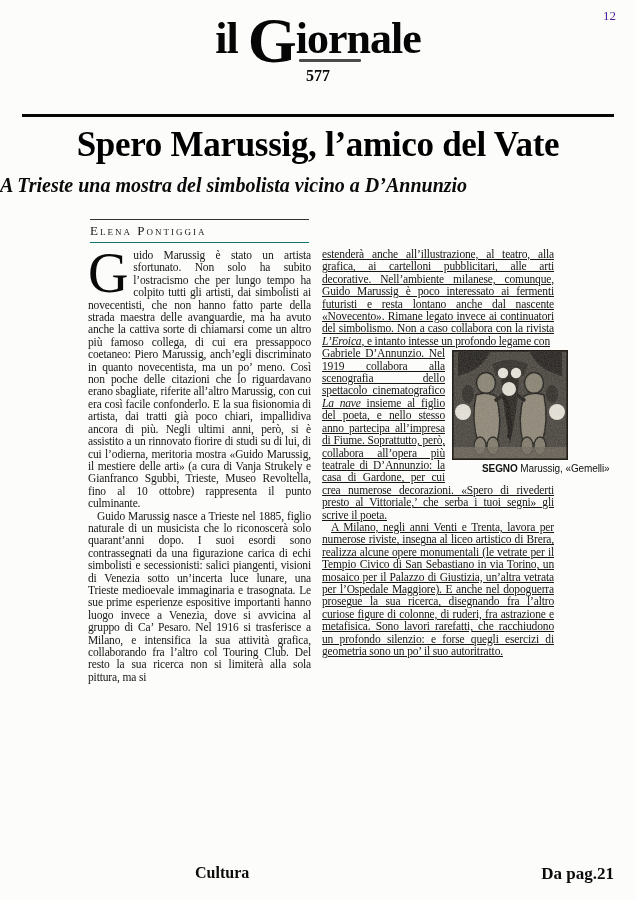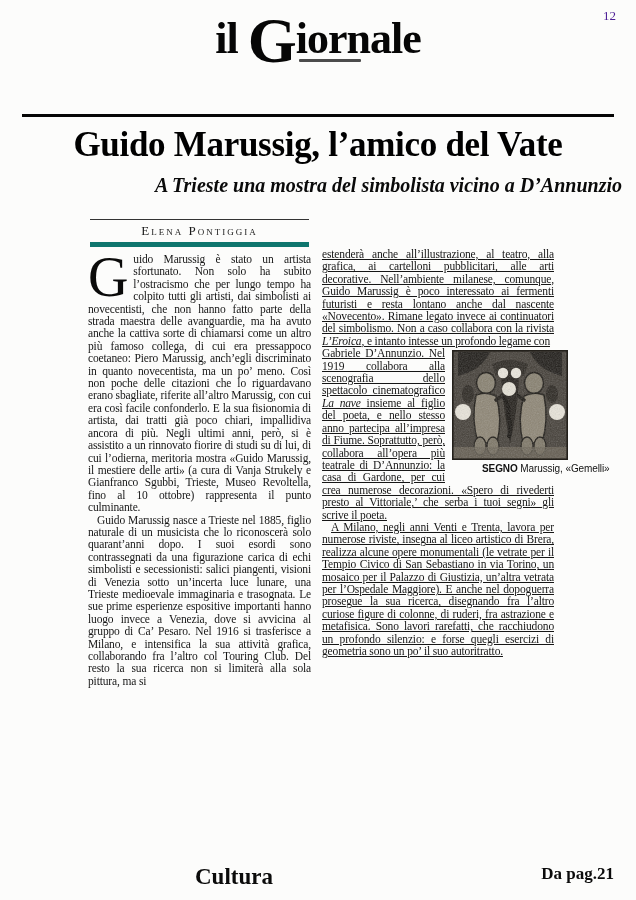--- a/index.html
+++ b/index.html
@@ -11,57 +11,58 @@
   .pageno{position:absolute;top:8px;right:20px;font-size:13px;color:#4c1d95;}
   .masthead{position:absolute;top:15px;left:0;right:0;text-align:center;}
   .m-date{font-size:17px;font-weight:bold;letter-spacing:.5px;color:#0c0c0c;}
   .m-logo{margin-top:1px;font-weight:bold;font-size:44px;line-height:46px;letter-spacing:-1px;color:#060606;}
   .m-logo .g{font-size:63px;line-height:40px;vertical-align:-9px;}
   .m-tagline{width:62px;height:3px;background:#2d2d2d;margin:-3px auto 0;transform:translateX(12px);border-radius:1px;opacity:.85;}
   .m-num{margin-top:5px;font-size:16px;font-weight:bold;color:#0c0c0c;}
   .m-rule{position:absolute;top:114px;left:22px;right:22px;height:3px;background:#050505;}
   .headline{position:absolute;top:125px;left:0;right:0;text-align:center;
     font-size:35px;font-weight:bold;letter-spacing:-.3px;color:#000;}
-  .subhead{position:absolute;top:174px;left:0;right:14px;text-align:right;
+  .subhead{position:absolute;top:174px;left:0;right:4px;text-align:left;
     font-size:20px;font-weight:bold;font-style:italic;color:#0a0a0a;}
   .columns{position:absolute;top:219px;left:88px;width:466px;display:flex;gap:11px;}
   .col{text-align:justify;font-size:11.5px;line-height:12.4px;letter-spacing:-.15px;color:#161616;
     -webkit-hyphens:auto;hyphens:auto;}
   .col p{margin:0;}
   .col1{width:223px;}
   .col2{width:232px;padding-top:29px;text-decoration:underline;}
-  .byline{border-top:1px solid #333;border-bottom:5px solid #0f766e;text-align:center;
+  .byline{border-top:1px solid #333;border-bottom:1px solid #0f766e;text-align:left;
     font-variant:small-caps;letter-spacing:2px;font-size:13px;line-height:13px;
     padding:4px 0 5px;margin:0 2px 6px;color:#1a1a1a;}
   .dropcap{float:left;font-size:56px;line-height:44px;padding:2px 5px 0 0;color:#0a0a0a;}
   .p-indent{text-indent:9px;}
   .ital{font-style:italic;}
   .fig{float:right;width:116px;margin:3px -14px 2px 7px;}
   .fig svg{display:block;width:116px;height:110px;background:#3a3632;}
   .fig figcaption{font-family:"Liberation Sans","DejaVu Sans",sans-serif;font-size:10px;
     letter-spacing:-.1px;margin-top:3px;white-space:nowrap;text-align:center;transform:translateX(-6px);color:#111;padding-left:36px;}
   .cap-label{font-weight:bold;}
-  .footer-left{position:absolute;top:864px;left:195px;font-weight:bold;font-size:23px;color:#0b0b0b;}
+  .footer-left{position:absolute;top:864px;left:195px;font-weight:bold;font-size:16px;color:#0b0b0b;}
   .footer-right{position:absolute;top:864px;right:22px;font-weight:bold;font-size:17px;color:#0b0b0b;margin-left:40px;}
 </style>
 </head>
 <body>
 
 <div class="page">
 
   <div class="pageno">12</div>
 
   <div class="masthead">
     <div class="m-logo"><span>il </span><span class="g">G</span><span>iornale</span></div>
     <div class="m-tagline"></div>
+    <div class="m-num">577</div>
   </div>
 
   <div class="m-rule"></div>
 
-  <div class="headline">Guido Marussig, l’amico del Vate</div>
+  <div class="headline">Spero Marussig, l’amico del Vate</div>
   <div class="subhead">A Trieste una mostra del simbolista vicino a D’Annunzio</div>
 
   <div class="columns">
 
     <div class="col col1">
       <div class="byline">Elena Pontiggia</div>
       <p lang="it"><span class="dropcap">G</span><span>uido Marussig è stato un artista sfortunato. Non solo ha subito l’ostracismo che per lungo tempo ha colpito tutti gli artisti, dai simbolisti ai novecentisti, che non hanno fatto parte della strada maestra delle avanguardie, ma ha avuto anche la cattiva sorte di chiamarsi come un altro più famoso collega, di cui era pressappoco coetaneo: Piero Marussig, anch’egli discriminato in quanto novecentista, ma un po’ meno. Così non poche delle citazioni che lo riguardavano erano sbagliate, riferite all’altro Marussig, con cui era così facile confonderlo. E la sua fisionomia di artista, dai tratti già poco chiari, impallidiva ancora di più. Negli ultimi anni, però, si è assistito a un rinnovato fiorire di studi su di lui, di cui l’odierna, meritoria mostra «Guido Marussig, il mestiere delle arti» (a cura di Vanja Strukely e Gianfranco Sgubbi, Trieste, Museo Revoltella, fino al 10 ottobre) rappresenta il punto culminante.</span></p>
       <p lang="it" class="p-indent">Guido Marussig nasce a Trieste nel 1885, figlio naturale di un musicista che lo riconoscerà solo quarant’anni dopo. I suoi esordi sono contrassegnati da una figurazione carica di echi simbolisti e secessionisti: salici piangenti, visioni di Venezia sotto un’incerta luce lunare, una Trieste medioevale immaginaria e trasognata. Le sue prime esperienze espositive importanti hanno luogo invece a Venezia, dove si avvicina al gruppo di Ca’ Pesaro. Nel 1916 si trasferisce a Milano, e intensifica la sua attività grafica, collaborando fra l’altro col Touring Club. Del resto la sua ricerca non si limiterà alla sola pittura, ma si</p>
     </div>
 

